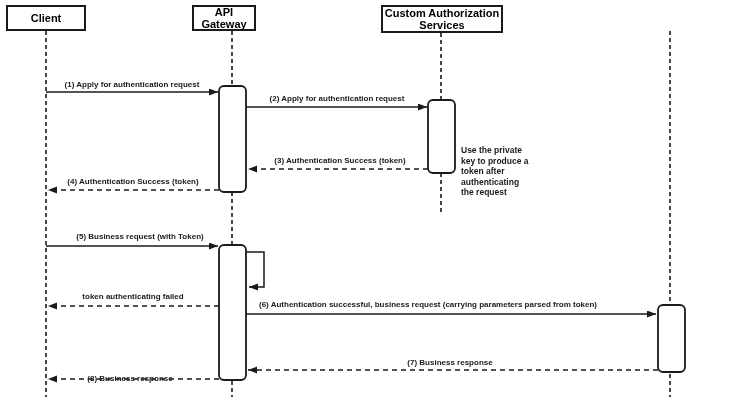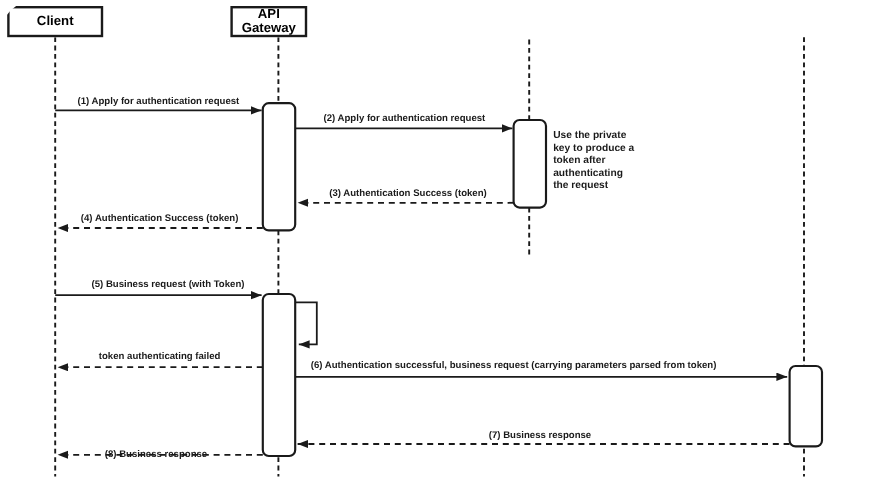--- a/index.html
+++ b/index.html
@@ -1,33 +1,33 @@
 <!DOCTYPE html>
 <html><head>
 <meta charset="utf-8">
 <style>
   html,body{margin:0;padding:0;background:#ffffff;}
   .stage{
     position:relative;width:738px;height:401px;background:#ffffff;overflow:hidden;
-    font-family:"Liberation Sans",sans-serif;color:#000000;border-radius:30px;
+    font-family:"Liberation Sans",sans-serif;color:#000000;
   }
   .stage svg{position:absolute;left:0;top:0;}
   .pbox{
     position:absolute;border:2px solid #1a1a1a;background:#ffffff;
     display:flex;align-items:center;justify-content:center;
     font-weight:bold;font-size:11px;line-height:12px;text-align:center;
     white-space:pre-line;box-sizing:border-box;
   }
   .mlabel{
     position:absolute;transform:translateX(-50%);
     font-size:8px;font-weight:bold;white-space:nowrap;color:#1a1a1a;
   }
   .note{
     position:absolute;font-size:8.5px;font-weight:bold;line-height:10.5px;
-    white-space:pre-line;color:#1a1a1a;
+    white-space:pre-line;color:#1a1a1a;margin-top:38px;
   }
 </style>
 </head>
 <body>
 
 <div class="stage">
 
   <svg width="738" height="401" viewBox="0 0 738 401">
     <defs>
       <marker id="ah" markerWidth="11" markerHeight="9" refX="9" refY="3.5" orient="auto" markerUnits="userSpaceOnUse">
@@ -56,20 +56,24 @@
     <line x1="658" y1="370" x2="248" y2="370" stroke="#1a1a1a" stroke-width="1.5" stroke-dasharray="5 4" marker-end="url(#ah)"></line>
     <line x1="219" y1="379" x2="48" y2="379" stroke="#1a1a1a" stroke-width="1.5" stroke-dasharray="5 4" marker-end="url(#ah)"></line>
   </svg>
 
   <div class="pbox" style="left:6px;top:5px;width:80px;height:26px">
     <span>Client</span>
   </div>
   <div class="pbox" style="left:192px;top:5px;width:64px;height:26px">
     <span>API Gateway</span>
   </div>
+  <div class="pbox" style="left:381px;top:5px;width:122px;height:28px">
+    <span>Custom Authorization
+Services</span>
+  </div>
 
   <div class="mlabel" style="left:132px;top:80px">(1) Apply for authentication request</div>
   <div class="mlabel" style="left:337px;top:94px">(2) Apply for authentication request</div>
   <div class="mlabel" style="left:340px;top:156px">(3) Authentication Success (token)</div>
   <div class="mlabel" style="left:133px;top:177px">(4) Authentication Success (token)</div>
   <div class="mlabel" style="left:140px;top:232px">(5) Business request (with Token)</div>
   <div class="mlabel" style="left:133px;top:292px">token authenticating failed</div>
   <div class="mlabel" style="left:428px;top:300px">(6) Authentication successful, business request (carrying parameters parsed from token)</div>
   <div class="mlabel" style="left:450px;top:358px">(7) Business response</div>
   <div class="mlabel" style="left:130px;top:374px">(8) Business response</div>

